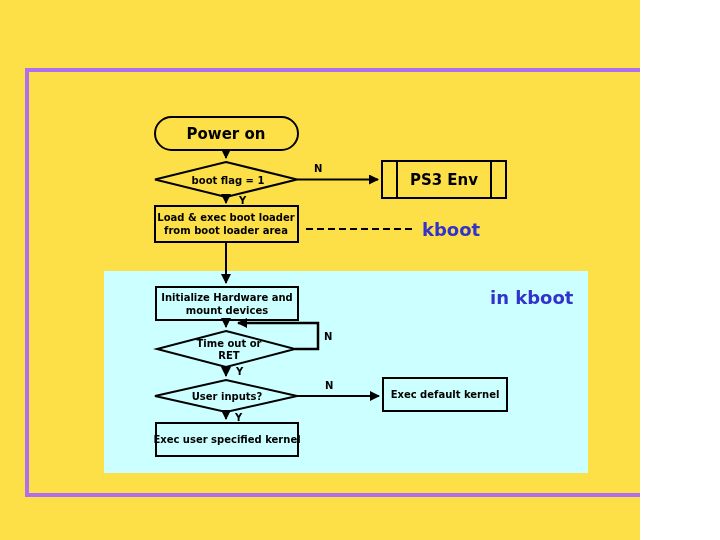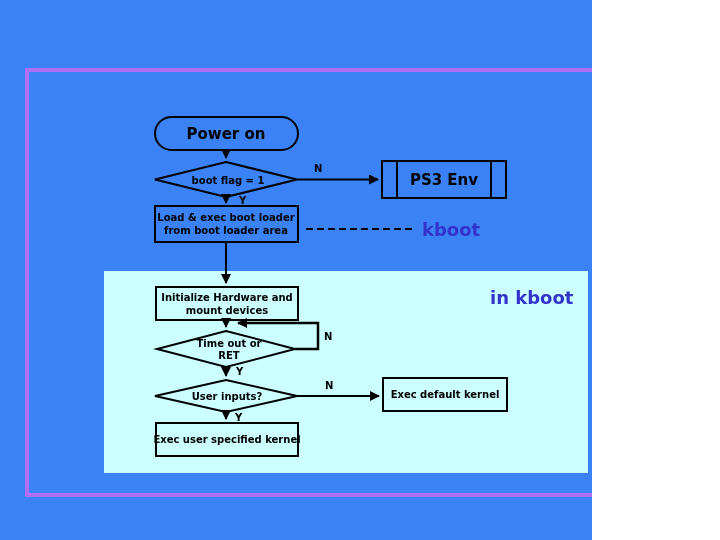--- a/index.html
+++ b/index.html
@@ -2,21 +2,21 @@
 <html style="--frame-purple: #af6ff0; --accent-blue: #3333cc; --region-cyan: #ccffff; --ink: #000000;"><head>
 <meta charset="utf-8">
 <style>
   :root {
     --frame-purple: #af6ff0;
     --accent-blue: #3333cc;
     --region-cyan: #ccffff;
     --ink: #000000;
   }
   html, body { margin: 0; padding: 0; background: #ffffff; }
-  .stage { position: relative; width: 592px; height: 540px; background: #3b82f6; overflow: hidden; }
+  .stage { position: relative; width: 640px; height: 540px; background: #fde047; overflow: hidden; }
   svg { display: block; }
   .ln   { stroke: var(--ink); stroke-width: 2; fill: none; }
   .ln3  { stroke: var(--ink); stroke-width: 2.5; fill: none; }
   .dash { stroke: var(--ink); stroke-width: 2; fill: none; stroke-dasharray: 7 4; }
   .frame { stroke: var(--frame-purple); stroke-width: 4; fill: none; }
   .region { fill: var(--region-cyan); stroke: none; }
   .ah { fill: var(--ink); stroke: none; }
   text { font-family: "DejaVu Sans", "Liberation Sans", sans-serif; font-weight: bold; fill: var(--ink); }
   .t10 { font-size: 10px; }
   .t15 { font-size: 15px; }

